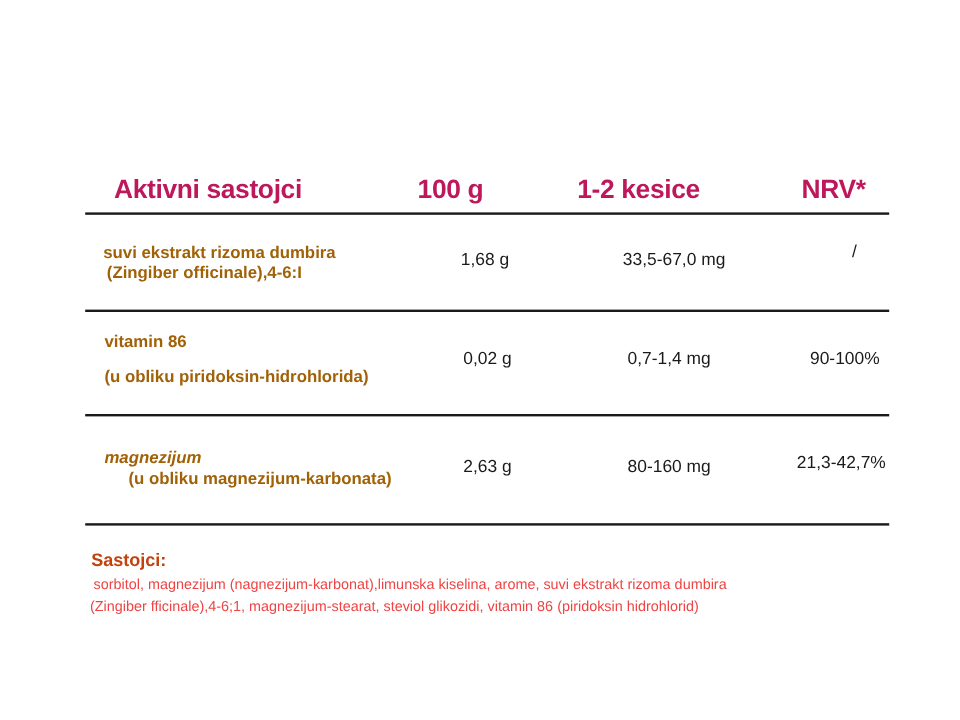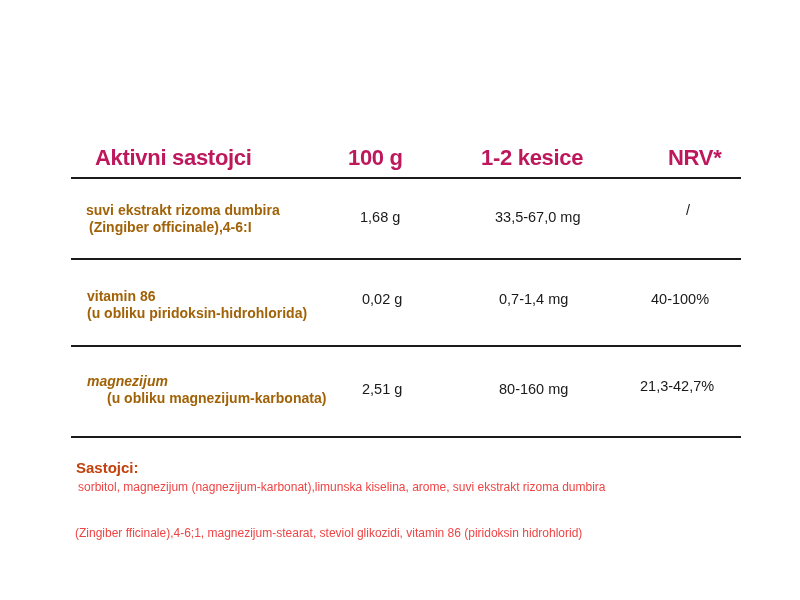--- a/index.html
+++ b/index.html
@@ -4,21 +4,21 @@
   <style>
     html, body { margin: 0; padding: 0; }
     body {
       width: 800px; height: 600px; background: #ffffff; position: relative; overflow: hidden;
       font-family: "Liberation Sans", sans-serif; color: #111111;
     }
     .abs { position: absolute; white-space: nowrap; }
     .hdr { font-weight: bold; font-size: 22px; top: 145px; color: #be185d; letter-spacing: -0.3px; }
     .hline { position: absolute; left: 71px; width: 670px; background: #1a1a1a; }
     .name { font-weight: bold; font-size: 14px; line-height: 17px; color: #a16207; }
-    .val { font-size: 14.5px; color: #1a1a1a; }
+    .val { font-size: 14.5px; color: #1a1a1a; margin-left: 24px; }
     .ing-title { font-weight: bold; font-size: 15px; color: #c2410c; }
     .ing-text { font-size: 12px; line-height: 18px; color: #ef4444; white-space: normal; width: 660px; }
   </style>
 </head>
 <body>
 
 <div class="abs hdr" style="left:95px;">Aktivni sastojci</div>
 <div class="abs hdr" style="left:348px;">100 g</div>
 <div class="abs hdr" style="left:481px;">1-2 kesice</div>
 <div class="abs hdr" style="left:668px;">NRV*</div>
@@ -28,32 +28,32 @@
 <div>
   <div class="abs name" style="left:86px; top:202px;">suvi ekstrakt rizoma dumbira</div>
   <div class="abs name" style="left:89px; top:219px;">(Zingiber officinale),4-6:I</div>
   <div class="abs val" style="left:360px; top:209px;">1,68 g</div>
   <div class="abs val" style="left:495px; top:209px;">33,5-67,0 mg</div>
   <div class="abs val" style="left:686px; top:202px;">/</div>
 </div>
 <div class="hline" style="top:258px; height:1.5px;"></div>
 
 <div>
-  <div class="abs name" style="left:87px; top:288px;">vitamin 86</div>
+  <div class="abs name" style="left:87px; top:276px;">vitamin 86</div>
   <div class="abs name" style="left:87px; top:305px;">(u obliku piridoksin-hidrohlorida)</div>
   <div class="abs val" style="left:362px; top:291px;">0,02 g</div>
   <div class="abs val" style="left:499px; top:291px;">0,7-1,4 mg</div>
-  <div class="abs val" style="left:651px; top:291px;">40-100%</div>
+  <div class="abs val" style="left:651px; top:291px;">90-100%</div>
 </div>
 <div class="hline" style="top:345px; height:1.5px;"></div>
 
 <div>
   <div class="abs name" style="left:87px; top:373px;font-style:italic;">magnezijum</div>
   <div class="abs name" style="left:87px; top:390px;margin-left:20px;">(u obliku magnezijum-karbonata)</div>
-  <div class="abs val" style="left:362px; top:381px;">2,51 g</div>
+  <div class="abs val" style="left:362px; top:381px;">2,63 g</div>
   <div class="abs val" style="left:499px; top:381px;">80-160 mg</div>
   <div class="abs val" style="left:640px; top:378px;">21,3-42,7%</div>
 </div>
 <div class="hline" style="top:436px; height:1.5px;"></div>
 
 <div class="abs ing-title" style="left:76px; top:459px;">Sastojci:</div>
 <div class="abs ing-text" style="left:78px; top:478px; white-space:nowrap;">sorbitol, magnezijum (nagnezijum-karbonat),limunska kiselina, arome, suvi ekstrakt rizoma dumbira</div>
-<div class="abs ing-text" style="left:75px; top:496px; white-space:nowrap;margin-top:28px;">(Zingiber fficinale),4-6;1, magnezijum-stearat, steviol glikozidi, vitamin 86 (piridoksin hidrohlorid)</div>
+<div class="abs ing-text" style="left:75px; top:496px; white-space:nowrap;">(Zingiber fficinale),4-6;1, magnezijum-stearat, steviol glikozidi, vitamin 86 (piridoksin hidrohlorid)</div>
 
 </body></html>

